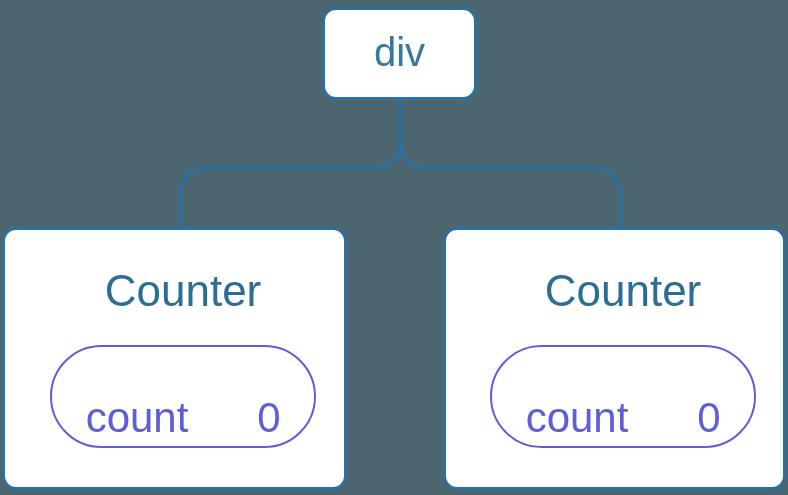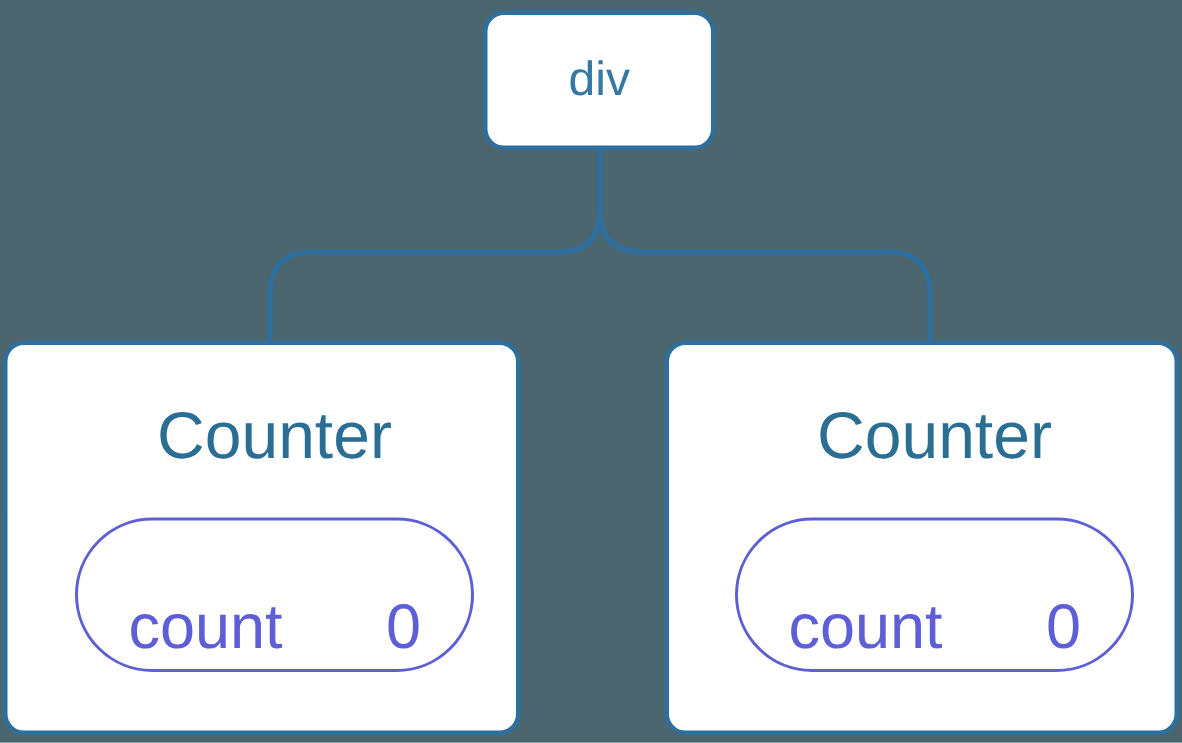--- a/index.html
+++ b/index.html
@@ -35,21 +35,21 @@
     height: 93px;
     box-sizing: border-box;
     background: #FFFFFF;
     border: 3px solid #2D6F9E;
     border-radius: 14px;
     display: flex;
     align-items: center;
     justify-content: center;
   }
   .root-label {
-    font-size: 32px;
+    font-size: 40px;
     font-weight: 500;
     color: #3578A3;
     line-height: 1;
     padding-bottom: 4px;
   }
   .counter-node {
     position: absolute;
     top: 227px;
     height: 263px;
     box-sizing: border-box;

